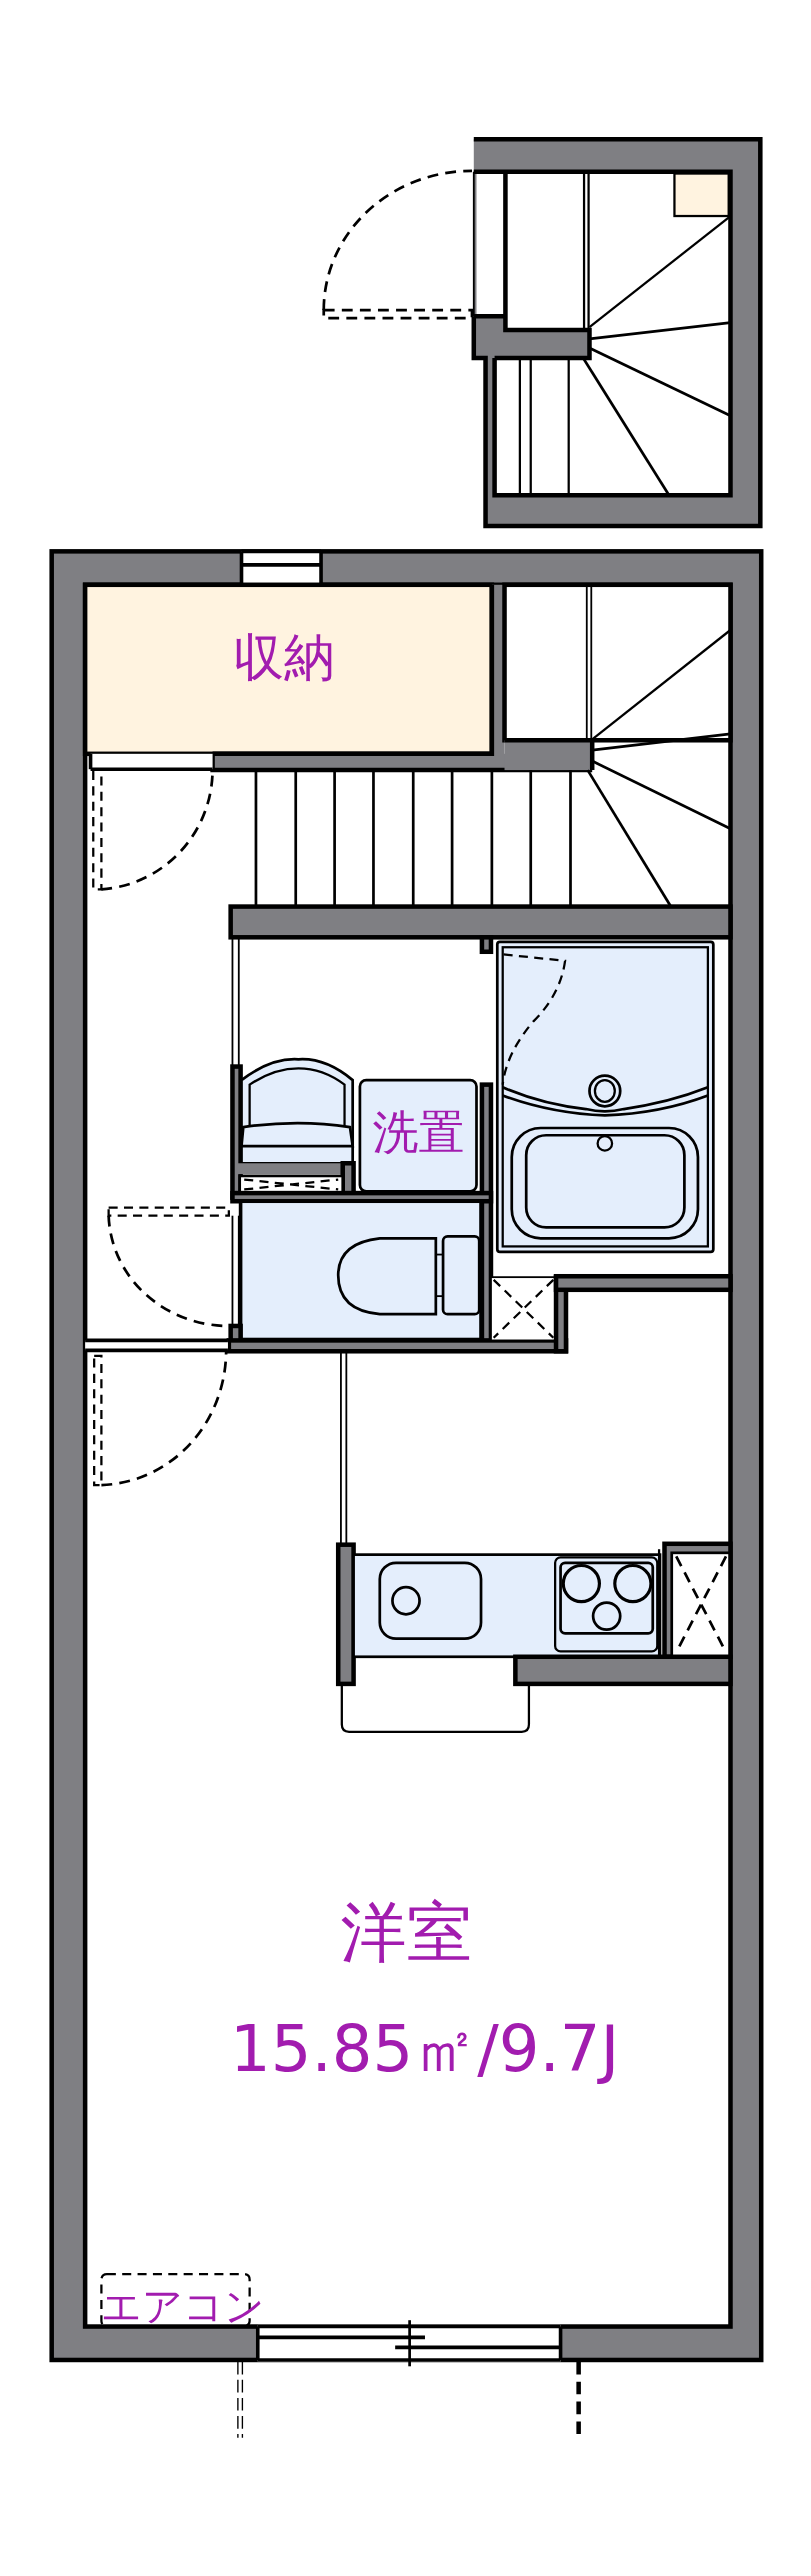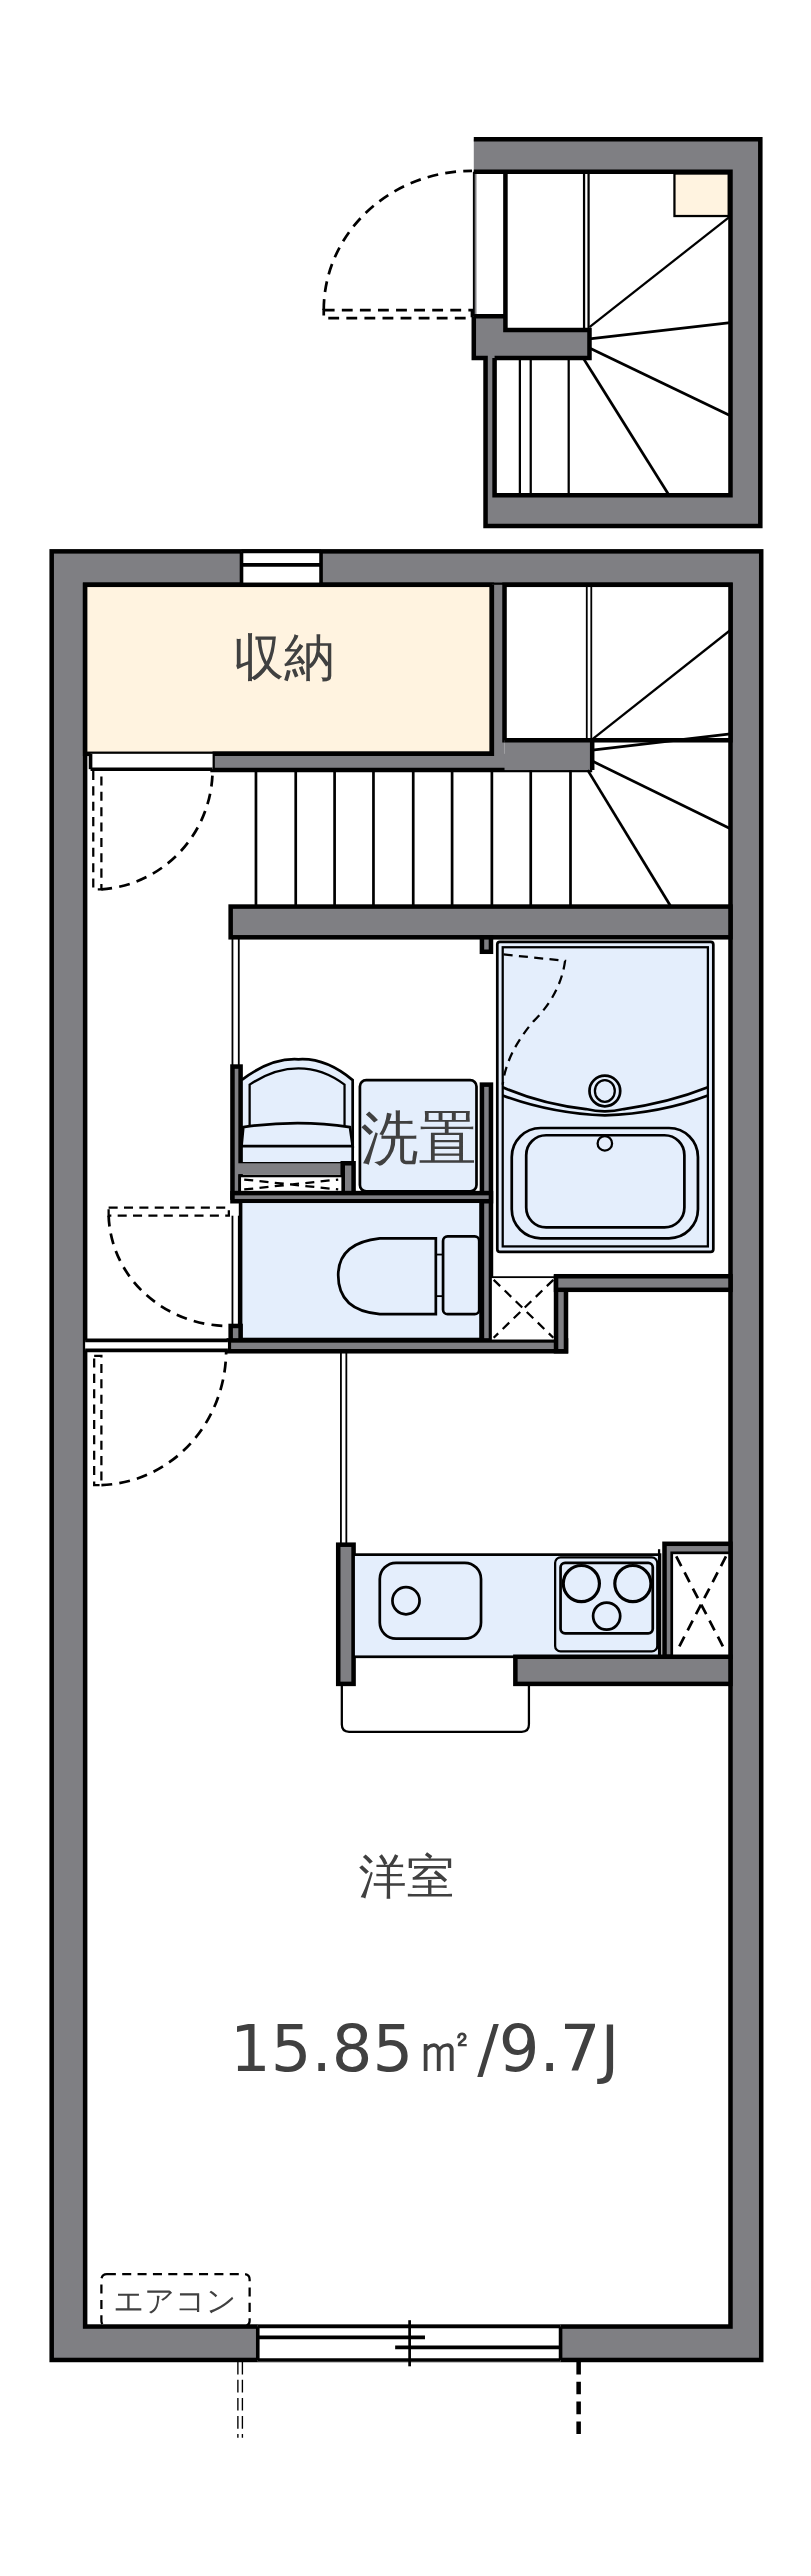--- a/index.html
+++ b/index.html
@@ -5,21 +5,21 @@
   html, body { margin: 0; padding: 0; background: #ffffff; }
   body { width: 812px; height: 2576px; position: relative; overflow: hidden; font-family: "DejaVu Sans", sans-serif; }
   svg { position: absolute; left: 0; top: 0; }
   .wall { fill: #7f7f83; stroke: #000; stroke-width: 5; }
   .wallfill { fill: #7f7f83; }
   .ln { stroke: #000; fill: none; }
   .dash { stroke: #000; fill: none; stroke-dasharray: 12 8; stroke-width: 3; }
   .dash-thin { stroke: #000; fill: none; stroke-dasharray: 10 7; stroke-width: 2.5; }
   .blue { fill: #e4eefc; }
   .cream { fill: #fff3e0; }
-  .label { position: absolute; color: #404040; font-family: "DejaVu Sans", sans-serif; white-space: nowrap; text-align: center; line-height: 1; }
+  .label { position: absolute; color: #a21caf; font-family: "DejaVu Sans", sans-serif; white-space: nowrap; text-align: center; line-height: 1; }
 </style>
 </head>
 <body>
 
 <svg width="812" height="2576" viewBox="0 0 898 2850" xmlns="http://www.w3.org/2000/svg">
 
   <g>
 
     <path class="wallfill" d="M524,154 H841 V582 H537 V396 H524 Z"></path>
 
@@ -222,20 +222,20 @@
 
   <g>
     <line stroke="#000" stroke-width="1.5" stroke-dasharray="14 6" x1="263" y1="2613" x2="263" y2="2697"></line>
     <line stroke="#000" stroke-width="1.5" stroke-dasharray="14 6" x1="268" y1="2613" x2="268" y2="2697"></line>
     <line stroke="#000" stroke-width="5" stroke-dasharray="14 8" x1="640" y1="2613" x2="640" y2="2697"></line>
   </g>
 </svg>
 
 <div class="label" style="left:230px; top:632px; width:108px; font-size:51px;">収納</div>
 
-<div class="label" style="left:360px; top:1109px; width:117px; font-size:58px;">洗置</div>
-
-<div class="label" style="left:271px; top:1852px; width:271px; font-size:48px;">洋室</div>
+<div class="label" style="left:360px; top:1109px; width:117px; font-size:46px;">洗置</div>
+
+<div class="label" style="left:271px; top:1900px; width:271px; font-size:66px;">洋室</div>
 
 <div class="label" style="left:230px; top:2017px; width:362px; font-size:64px;">15.85㎡/9.7J</div>
 
-<div class="label" style="left:101px; top:2286px; width:148px; font-size:30px;">エアコン</div>
+<div class="label" style="left:101px; top:2286px; width:148px; font-size:40px;">エアコン</div>
 
 
 </body></html>

